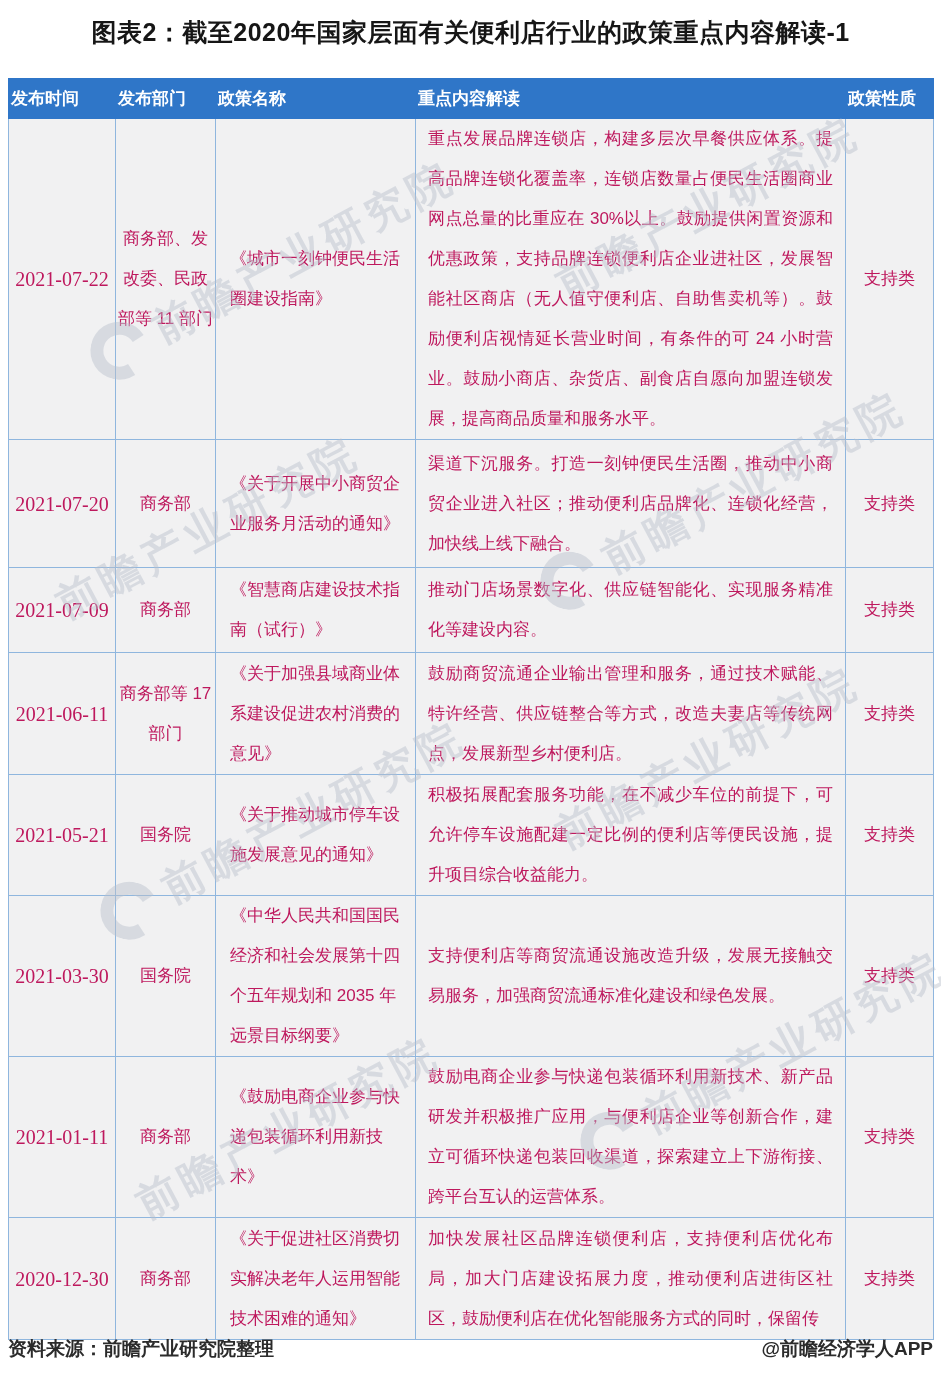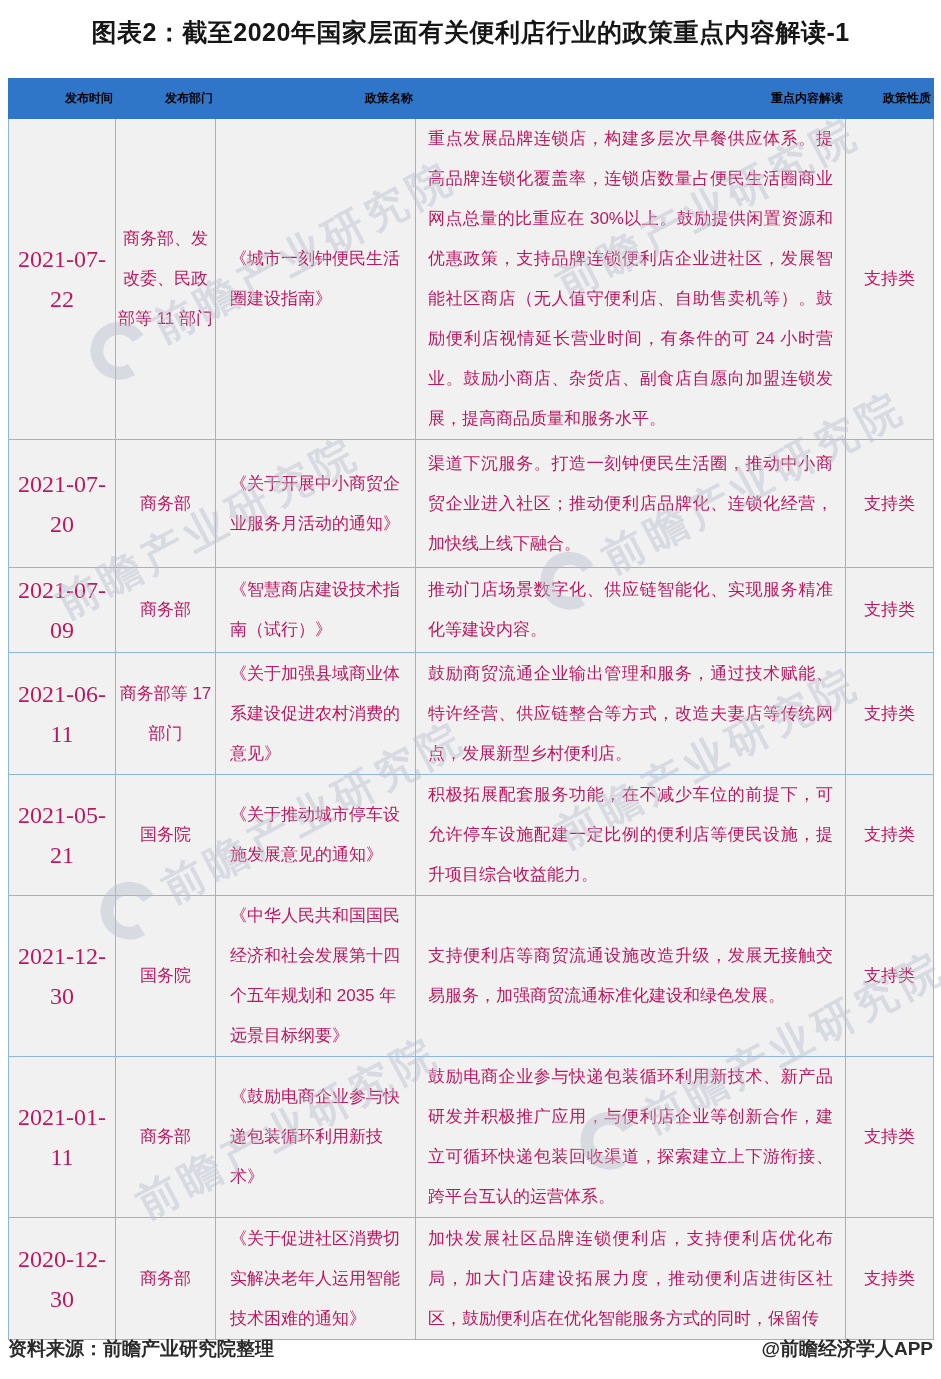--- a/index.html
+++ b/index.html
@@ -11,29 +11,29 @@
   .title {
     position:absolute; top:16px; left:0; width:100%;
     text-align:center; font-size:25px; font-weight:bold; color:#161616;
     letter-spacing:0.5px;
   }
   table.policy-table {
     position:absolute; left:8px; top:78px; width:925px;
     border-collapse:collapse; table-layout:fixed; background:#f1f1f2;
   }
   .policy-table th {
-    background:#2f76c8; color:#000000; font-size:12px; font-weight:bold;
-    height:40px; border:1px solid #2f76c8; padding:0 2px; text-align:right;
+    background:#2f76c8; color:#ffffff; font-size:17px; font-weight:bold;
+    height:40px; border:1px solid #2f76c8; padding:0 2px; text-align:left;
   }
   .policy-table td {
     border:1px solid #8fb6de; font-size:17px; color:#be185d;
     line-height:40px; vertical-align:middle; overflow:hidden;
   }
   td.c { text-align:center; }
-  td.date { font-family:"Liberation Serif","DejaVu Serif",serif; font-size:24px; }
+  td.date { font-family:"Liberation Serif","DejaVu Serif",serif; font-size:20px; }
   td.policy { text-align:left; padding:0 14px 0 14px; }
   td.content { text-align:justify; padding:0 12px; }
   td.type { text-align:center; }
   .footer {
     position:absolute; left:8px; top:1336px; width:925px;
     display:flex; justify-content:space-between; align-items:center;
     font-size:19px; font-weight:700; color:#2b2b2b;
   }
   
   .wm-layer { position:absolute; left:0; top:70px; width:941px; height:1250px;
@@ -99,21 +99,21 @@
         <td class="type">支持类</td>
       </tr>
       <tr style="height:115px">
         <td class="c date">2021-05-21</td>
         <td class="c">国务院</td>
         <td class="policy">《关于推动城市停车设施发展意见的通知》</td>
         <td class="content">积极拓展配套服务功能，在不减少车位的前提下，可允许停车设施配建一定比例的便利店等便民设施，提升项目综合收益能力。</td>
         <td class="type">支持类</td>
       </tr>
       <tr style="height:152px">
-        <td class="c date">2021-12-30</td>
+        <td class="c date">2021-03-30</td>
         <td class="c">国务院</td>
         <td class="policy">《中华人民共和国国民经济和社会发展第十四个五年规划和 2035 年远景目标纲要》</td>
         <td class="content">支持便利店等商贸流通设施改造升级，发展无接触交易服务，加强商贸流通标准化建设和绿色发展。</td>
         <td class="type">支持类</td>
       </tr>
       <tr style="height:158px">
         <td class="c date">2021-01-11</td>
         <td class="c">商务部</td>
         <td class="policy">《鼓励电商企业参与快递包装循环利用新技术》</td>
         <td class="content">鼓励电商企业参与快递包装循环利用新技术、新产品研发并积极推广应用，与便利店企业等创新合作，建立可循环快递包装回收渠道，探索建立上下游衔接、跨平台互认的运营体系。</td>

